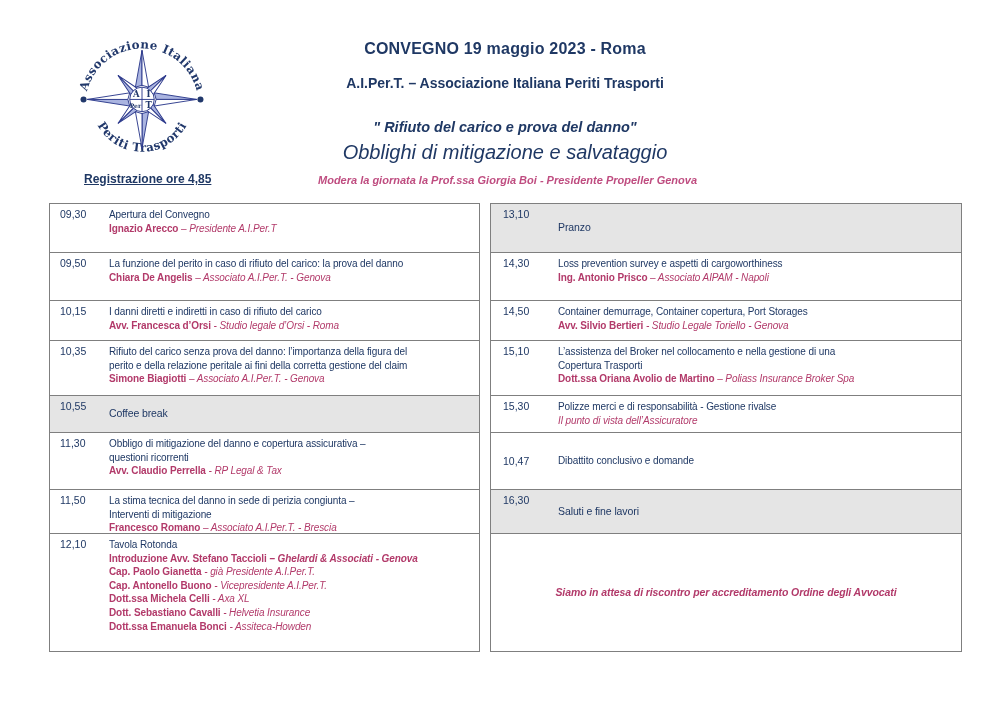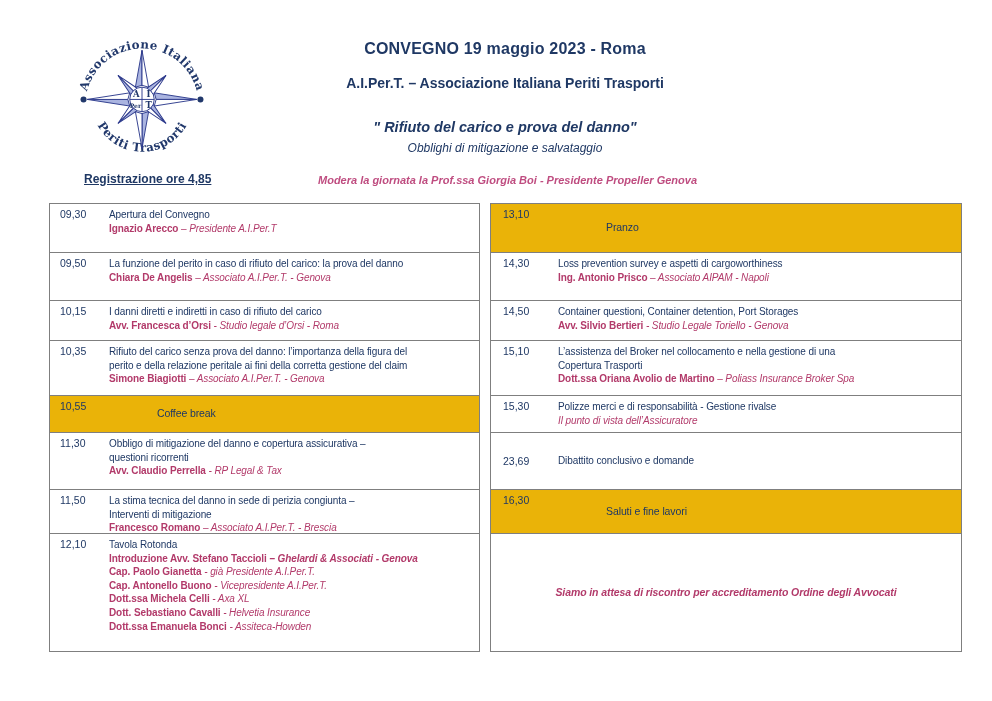--- a/index.html
+++ b/index.html
@@ -8,33 +8,33 @@
     font-family:"Liberation Sans",sans-serif;overflow:hidden;
   }
   .page{position:absolute;inset:0;background:#ffffff;}
 
   
   .logo{position:absolute;left:76px;top:20px;}
   .hdr{position:absolute;left:250px;top:40px;width:510px;text-align:center;color:#1f3864;}
   .h-title{font-size:16px;font-weight:bold;letter-spacing:.2px;}
   .h-assoc{font-size:14px;font-weight:bold;margin-top:17px;}
   .h-quote{font-size:14.5px;font-weight:bold;font-style:italic;margin-top:28px;}
-  .h-sub{font-size:12px;font-style:italic;margin-top:6px;}
+  .h-sub{font-size:20px;font-style:italic;margin-top:6px;}
   .reg{position:absolute;left:84px;top:172px;font-size:12px;font-weight:bold;
        color:#1f3864;text-decoration:underline;}
   .modera{position:absolute;left:318px;top:174px;font-size:11px;font-weight:bold;
        font-style:italic;color:#bf4d80;white-space:nowrap;}
 
   
   .tbl{position:absolute;top:203px;border:1px solid #7f7f7f;background:#fff;}
   .tbl-left{left:49px;width:429px;}
   .tbl-right{left:490px;width:470px;}
   .row{display:flex;border-bottom:1px solid #7f7f7f;box-sizing:border-box;overflow:hidden;}
   .row:last-child{border-bottom:none;}
-  .row.hl{background:#eab308;gap:48px;}
+  .row.hl{background:#e5e5e5;}
   .time{flex:none;width:49px;padding:4px 0 0 10px;font-size:10.5px;color:#1f3864;}
   .tbl-right .time{width:55px;padding-left:12px;}
   .content{flex:1;padding:4px 6px 0 0;font-size:10px;line-height:13.6px;letter-spacing:-0.1px;color:#1f3864;}
   .line{white-space:nowrap;}
   .row.vc .time,.row.vc .content{display:flex;align-items:center;padding-top:0;}
   .content.center{display:flex;align-items:center;justify-content:flex-start;
       padding:0 120px 0 0;font-size:10.5px;}
   .content.note{display:flex;align-items:center;justify-content:center;
       padding:0;font-size:10.5px;text-align:center;}
   .sg-title{color:#1f3864;font-weight:normal;}
@@ -204,41 +204,41 @@
       <div class="row" style="height: 48px;">
         <div class="time">14,30</div>
         <div class="content">
           <div class="line"><span class="sg-title">Loss prevention survey e aspetti di cargoworthiness</span></div>
           <div class="line"><span class="sg-name">Ing. Antonio Prisco </span><span class="sg-role">– Associato AIPAM - Napoli</span></div>
         </div>
       </div>
       <div class="row" style="height: 40px;">
         <div class="time">14,50</div>
         <div class="content">
-          <div class="line"><span class="sg-title">Container questioni, Container detention, Port Storages</span></div>
+          <div class="line"><span class="sg-title">Container demurrage, Container copertura, Port Storages</span></div>
           <div class="line"><span class="sg-name">Avv. Silvio Bertieri </span><span class="sg-role">-  Studio Legale Toriello - Genova</span></div>
         </div>
       </div>
       <div class="row" style="height: 55px;">
         <div class="time">15,10</div>
         <div class="content">
           <div class="line"><span class="sg-title">L’assistenza del Broker nel collocamento e nella gestione di una</span></div>
           <div class="line"><span class="sg-title">Copertura Trasporti</span></div>
           <div class="line"><span class="sg-name">Dott.ssa Oriana Avolio de Martino </span><span class="sg-role">– Poliass Insurance Broker Spa</span></div>
         </div>
       </div>
       <div class="row" style="height: 37px;">
         <div class="time">15,30</div>
         <div class="content">
           <div class="line"><span class="sg-title">Polizze merci e di responsabilità - Gestione rivalse</span></div>
           <div class="line"><span class="sg-role">Il punto di vista dell’Assicuratore</span></div>
         </div>
       </div>
       <div class="row vc" style="height: 57px;">
-        <div class="time">23,69</div>
+        <div class="time">10,47</div>
         <div class="content">
           <div class="line"><span class="sg-title">Dibattito conclusivo e domande</span></div>
         </div>
       </div>
       <div class="row hl" style="height: 44px;">
         <div class="time">16,30</div>
         <div class="content center">
           <span class="sg-title">Saluti e fine lavori</span>
         </div>
       </div>

